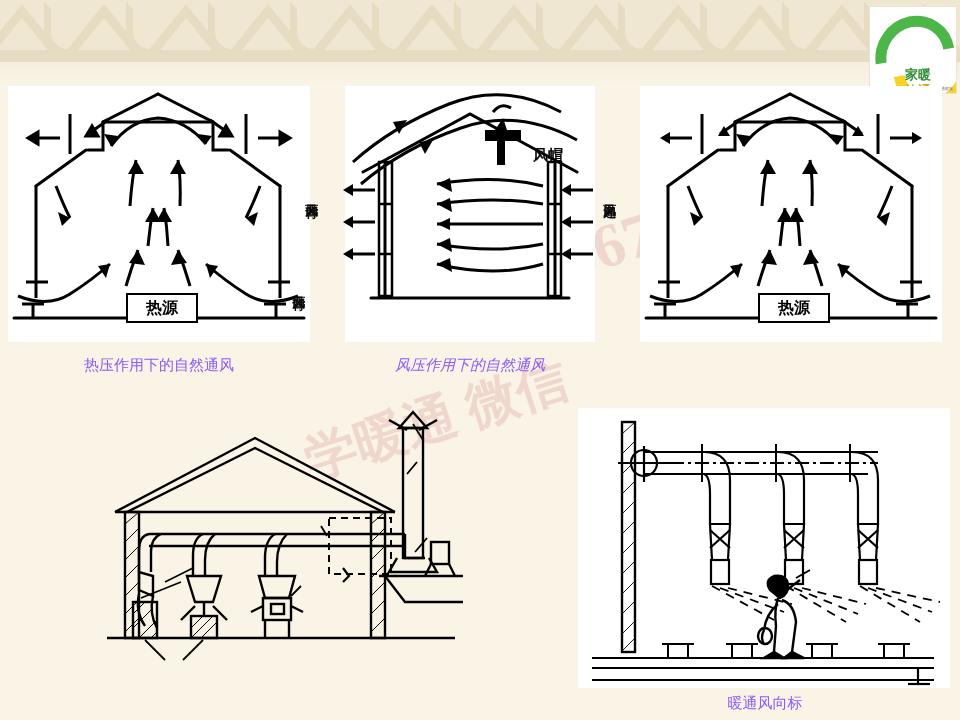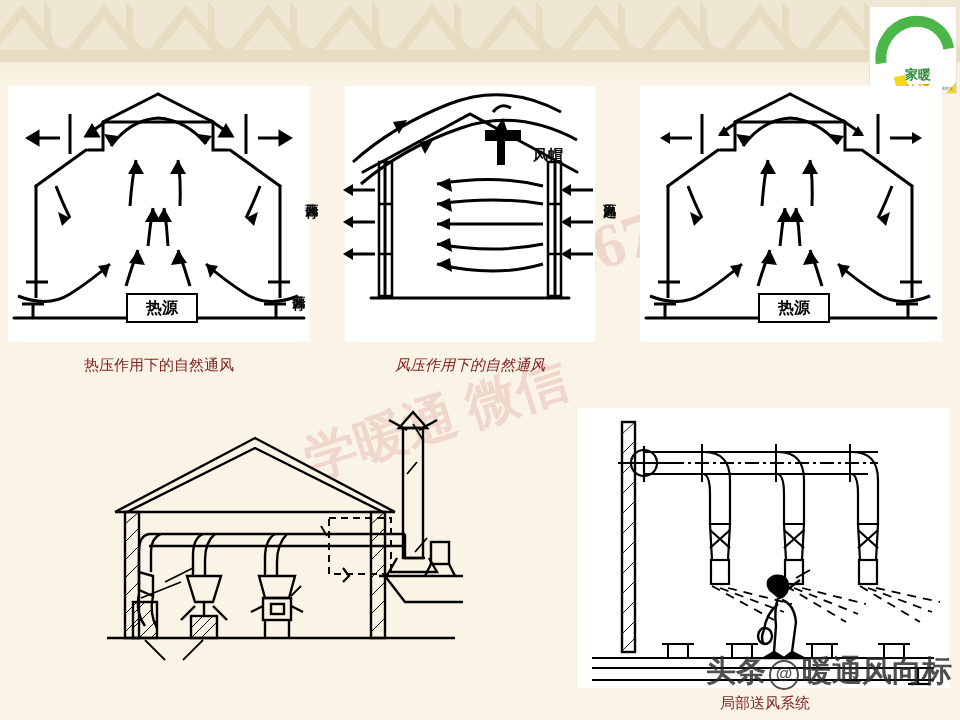--- a/index.html
+++ b/index.html
@@ -62,21 +62,21 @@
     text-align:center;letter-spacing:0px;margin-top:32px;
   }
   .logo .logo-text span:last-child{color:#d8a400;}
   .logo .logo-tag{
     position:absolute;right:3px;bottom:2px;font-size:4px;color:#777;
   }
 
   
   .panel{position:absolute;background:#ffffff;}
   .cap{
-    position:absolute;text-align:center;color:#7f1d1d;
+    position:absolute;text-align:center;color:#8b5cf6;
     font-size:15px;font-family:"Liberation Serif","DejaVu Serif",serif;
     white-space:nowrap;
   }
   .lbl{
     position:absolute;color:#0b0b0b;font-weight:bold;
     font-family:"Liberation Serif","DejaVu Serif",serif;
   }
   .vert{
     writing-mode:vertical-rl;text-orientation:upright;
     line-height:1.02;font-size:13px;
@@ -583,19 +583,16 @@
           <line x1="174" y1="236" x2="174" y2="250"></line>
         <line x1="228" y1="236" x2="260" y2="236"></line>
           <line x1="234" y1="236" x2="234" y2="250"></line>
           <line x1="254" y1="236" x2="254" y2="250"></line>
         <line x1="300" y1="236" x2="332" y2="236"></line>
           <line x1="306" y1="236" x2="306" y2="250"></line>
           <line x1="326" y1="236" x2="326" y2="250"></line>
       </g>
     </svg>
   </div>
-  <div class="cap" style="left:640px;top:694px;width:250px;">局部送风系统</div>
-
-  <div class="wm-bottom">
-    <span>头条</span><span class="at">@</span><span>暖通风向标</span>
-  </div>
+  <div class="cap" style="left:640px;top:694px;width:250px;">暖通风向标</div>
+
 
 </div>
 
 </body></html>

